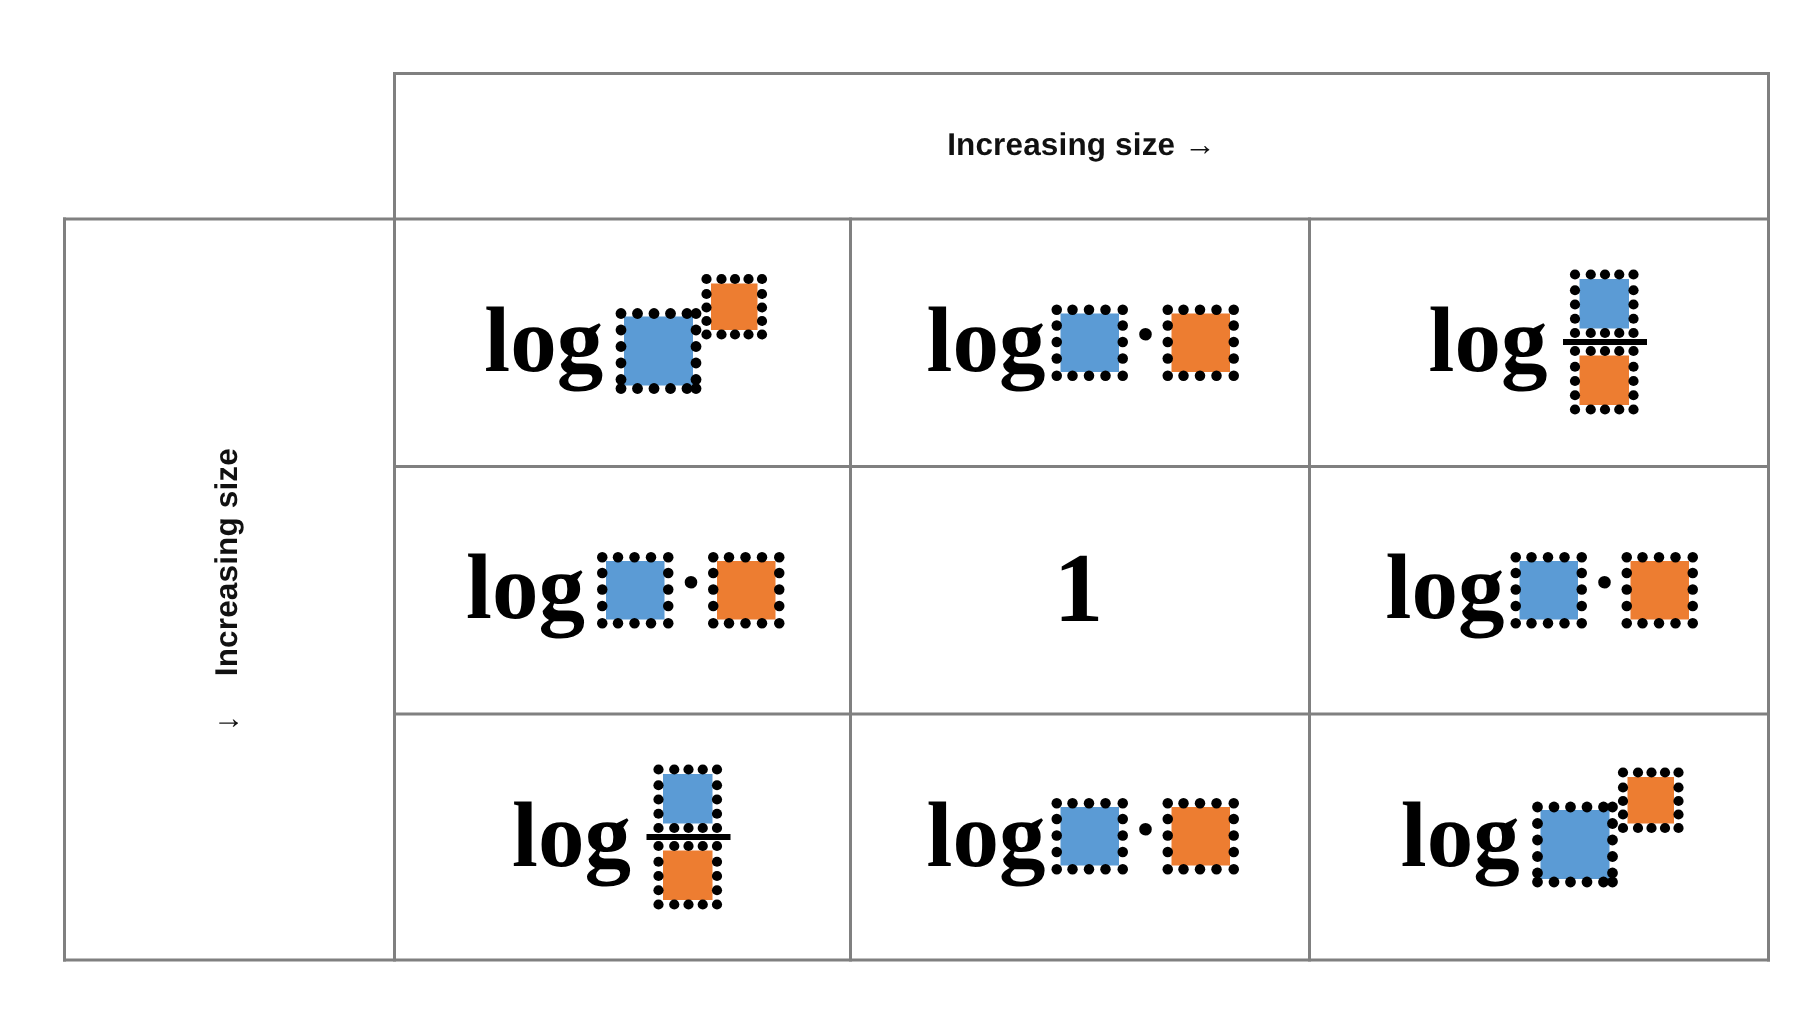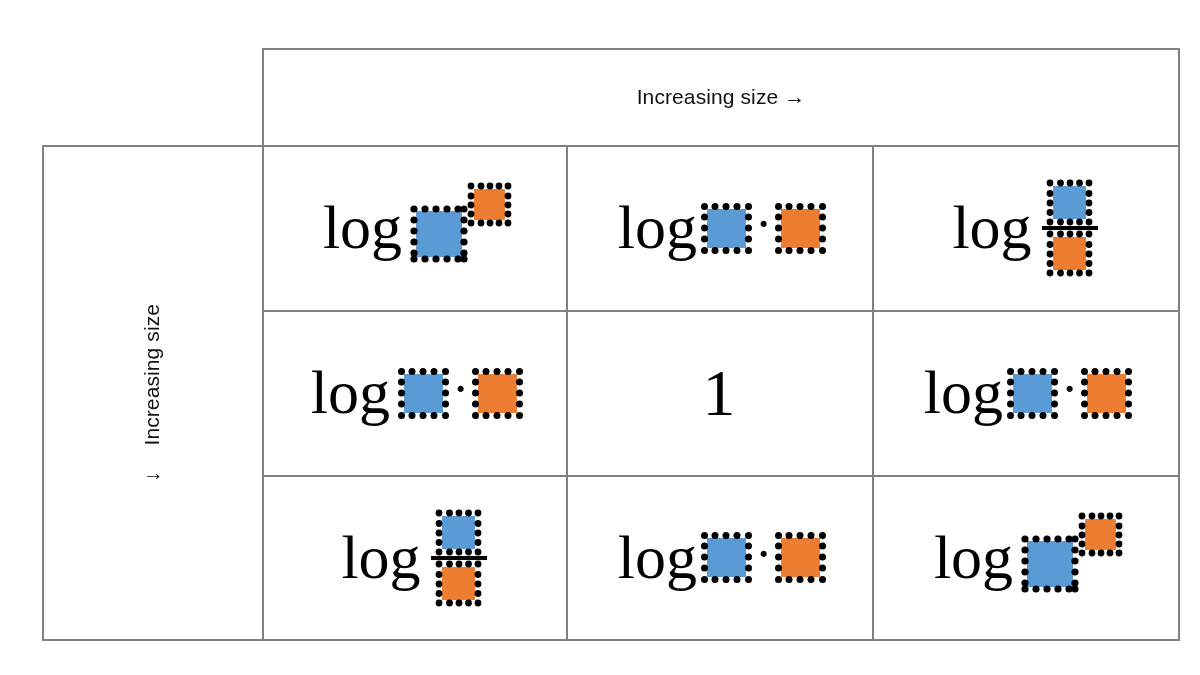--- a/index.html
+++ b/index.html
@@ -1,20 +1,20 @@
 <!DOCTYPE html>
 <html><head>
 <meta charset="utf-8">
 <style>
   html,body{margin:0;padding:0;}
   body{
     width:1200px;height:675px;background:#ffffff;
     font-family:"Liberation Sans",sans-serif;overflow:hidden;
   }
-  .canvas{position:relative;width:1200px;height:675px;}
+  .canvas{position:relative;width:1200px;height:675px;font-weight:bold;}
 
   
   .gl{position:absolute;background:#808080;}
   .gl.h{height:2px;}
   .gl.v{width:2px;}
 
   
   .col-header{
     position:absolute;left:262px;top:48px;width:918px;height:98px;
     display:flex;align-items:center;justify-content:center;

